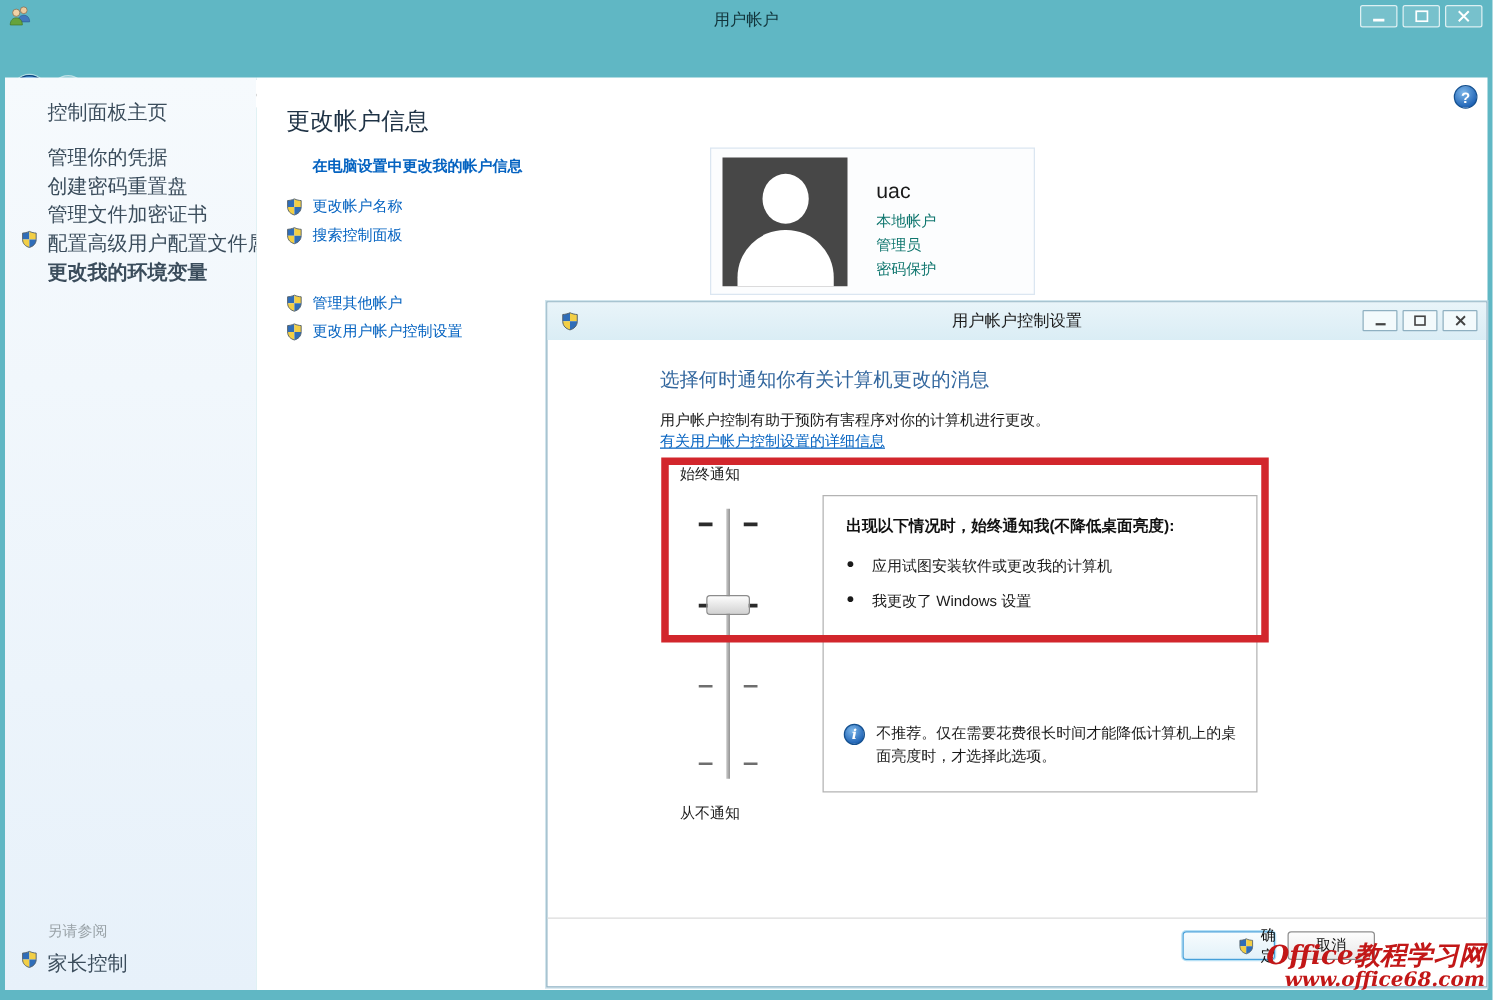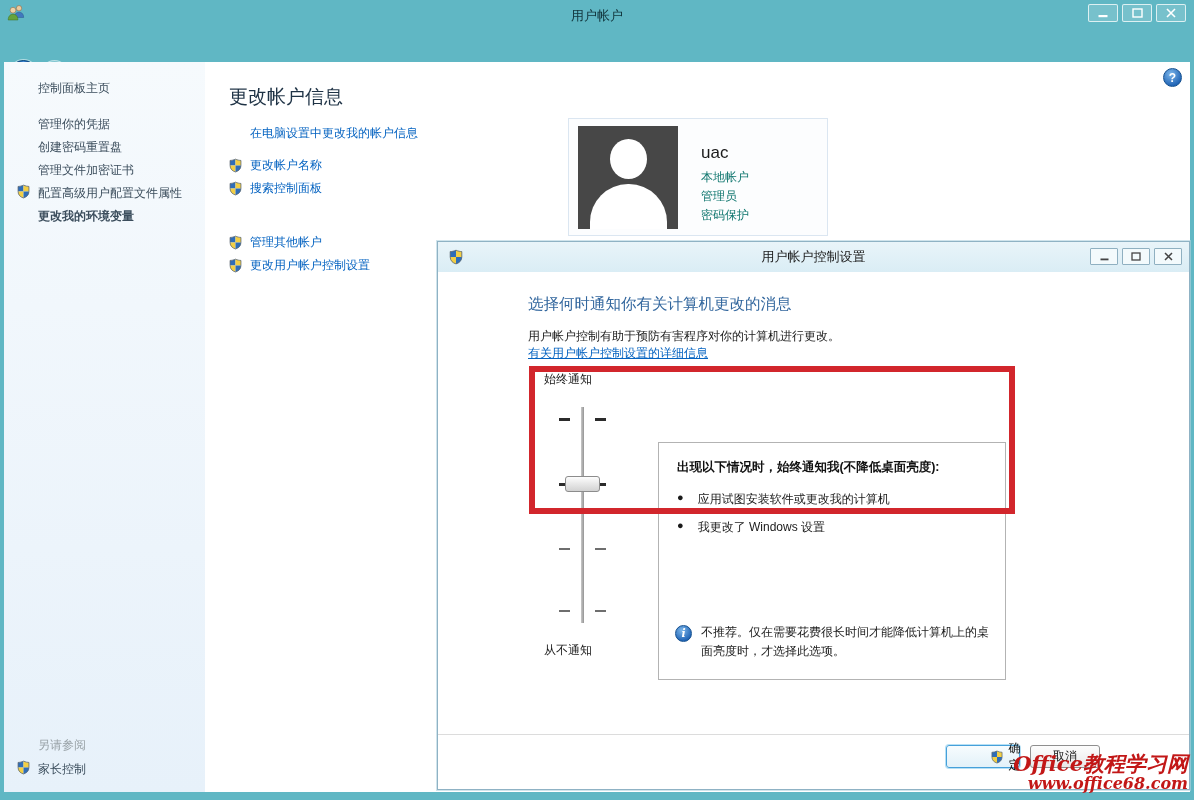--- a/index.html
+++ b/index.html
@@ -30,27 +30,27 @@
   .addressbar { position:absolute; left:112px; top:35px; width:832px; height:24px; background:#fff; border:1px solid #4e99a6; display:flex; align-items:center; padding:0 6px; gap:5px; }
   .crumb { font-size:12px; color:#111; white-space:nowrap; }
   .crumb-sep { font-size:9px; color:#333; }
   .addr-caret { margin-left:auto; color:#555; font-size:9px; padding-left:6px; border-left:1px solid #e0e0e0; height:18px; display:flex; align-items:center; }
   .refresh-btn { position:absolute; left:948px; top:35px; width:27px; height:24px; background:linear-gradient(#fdfefe,#ddeef3); border:1px solid #4e99a6; display:flex; align-items:center; justify-content:center; }
   .searchbox { position:absolute; left:979px; top:35px; width:207px; height:24px; background:#fff; border:1px solid #4e99a6; display:flex; align-items:center; padding:0 6px; }
   .searchbox input { flex:1; border:none; outline:none; font-size:12px; color:#333; font-family:inherit; background:transparent; }
   .searchbox input::placeholder { color:#8f8f8f; }
   
   .sidebar { position:absolute; left:4px; top:62px; width:201px; height:730px; background:linear-gradient(180deg,#f6fafd 0%, #e7f1fa 100%); }
-  .side-link { position:absolute; left:34px; font-size:12px; color:#3b4d5c; white-space:nowrap; cursor:pointer; }
+  .side-link { position:absolute; left:34px; font-size:16px; color:#3b4d5c; white-space:nowrap; cursor:pointer; }
   .side-shield { position:absolute; left:12px; }
   .side-header { position:absolute; left:34px; font-size:12px; color:#9aa3a8; }
   .content { position:absolute; left:205px; top:62px; width:985px; height:730px; background:#fff; }
   .page-title { position:absolute; left:24px; top:22px; font-size:19px; color:#1e3245; }
   .blue-link { color:#0563c1; cursor:pointer; white-space:nowrap; }
-  .pc-link { position:absolute; left:45px; top:63px; font-size:12px; }
+  .pc-link { position:absolute; left:45px; top:63px; font-size:12px;font-weight:bold; }
   .task-row { position:absolute; left:23px; display:flex; align-items:center; gap:7px; font-size:12px; }
   .help-btn { position:absolute; left:958px; top:6px; width:19px; height:19px; border-radius:50%;
     background: radial-gradient(circle at 40% 30%, #7db7ea, #1f63b5 75%); border:1px solid #14508f;
     color:#fff; font-size:12px; font-weight:bold; display:flex; align-items:center; justify-content:center; cursor:pointer; }
   
   .account-card { position:absolute; left:363px; top:56px; width:260px; height:118px; background:#fcfdfe; border:1px solid #dbe6f1; }
   .avatar { position:absolute; left:9px; top:7px; width:100px; height:103px; background:#474747; overflow:hidden; }
   .avatar .head { position:absolute; left:32px; top:13px; width:37px; height:40px; background:#fff; border-radius:50%; }
   .avatar .torso { position:absolute; left:12px; top:58px; width:77px; height:60px; background:#fff; border-radius:38px 38px 0 0; }
   .acct-name { position:absolute; left:132px; top:24px; font-size:17px; color:#1a1a1a; }
@@ -66,21 +66,21 @@
   .dlg-desc { position:absolute; left:90px; top:86px; font-size:12px; color:#1a1a1a; }
   .dlg-link { position:absolute; left:90px; top:103px; font-size:12px; text-decoration:underline; }
   .slider-label-top { position:absolute; left:106px; top:129px; font-size:12px;text-align:right; }
   .slider-label-bottom { position:absolute; left:106px; top:400px; font-size:12px; }
   .slider-track { position:absolute; left:143px; top:165px; width:3px; height:216px; background:linear-gradient(90deg,#c9c9c9,#949494); }
   .tick { position:absolute; width:11px; height:3px; background:#2b2b2b; }
   .tick.dim { height:2px; background:#6e6e6e; }
   .tick.l { left:121px; } .tick.r { left:157px; }
   .slider-thumb { position:absolute; left:127px; top:234px; width:35px; height:16px;
     background:linear-gradient(#fdfdfd,#e9e9e9 45%,#d2d2d2); border:1px solid #8c8c8c; border-radius:3px; cursor:grab; }
-  .notify-box { position:absolute; left:220px; top:154px; width:348px; height:238px; background:#fff; border:1px solid #b3b3b3;margin-top:46px; }
+  .notify-box { position:absolute; left:220px; top:154px; width:348px; height:238px; background:#fff; border:1px solid #b3b3b3; }
   .nb-title { position:absolute; left:18px; top:16px; font-size:12.5px; font-weight:bold; color:#111; width:315px; }
   .nb-bullet { position:absolute; left:18px; display:flex; gap:14px; font-size:12px; color:#1a1a1a; width:320px; }
   .nb-dot { font-size:11px; }
   .nb-note { position:absolute; left:16px; top:180px; display:flex; gap:9px; width:322px; }
   .info-icon { width:17px; height:17px; min-width:17px; border-radius:50%;
     background: radial-gradient(circle at 40% 30%, #7db7ea, #1f63b5 75%); border:1px solid #14508f;
     color:#fff; font-family:"DejaVu Serif", serif; font-style:italic; font-weight:bold; font-size:11px;
     display:flex; align-items:center; justify-content:center; margin-top:2px; }
   .nb-note-text { font-size:12px; line-height:1.55; color:#1a1a1a; }
   .red-box { position:absolute; left:91px; top:124px; width:486px; height:148px; border:6px solid #d2262c; pointer-events:none; z-index:6; }

